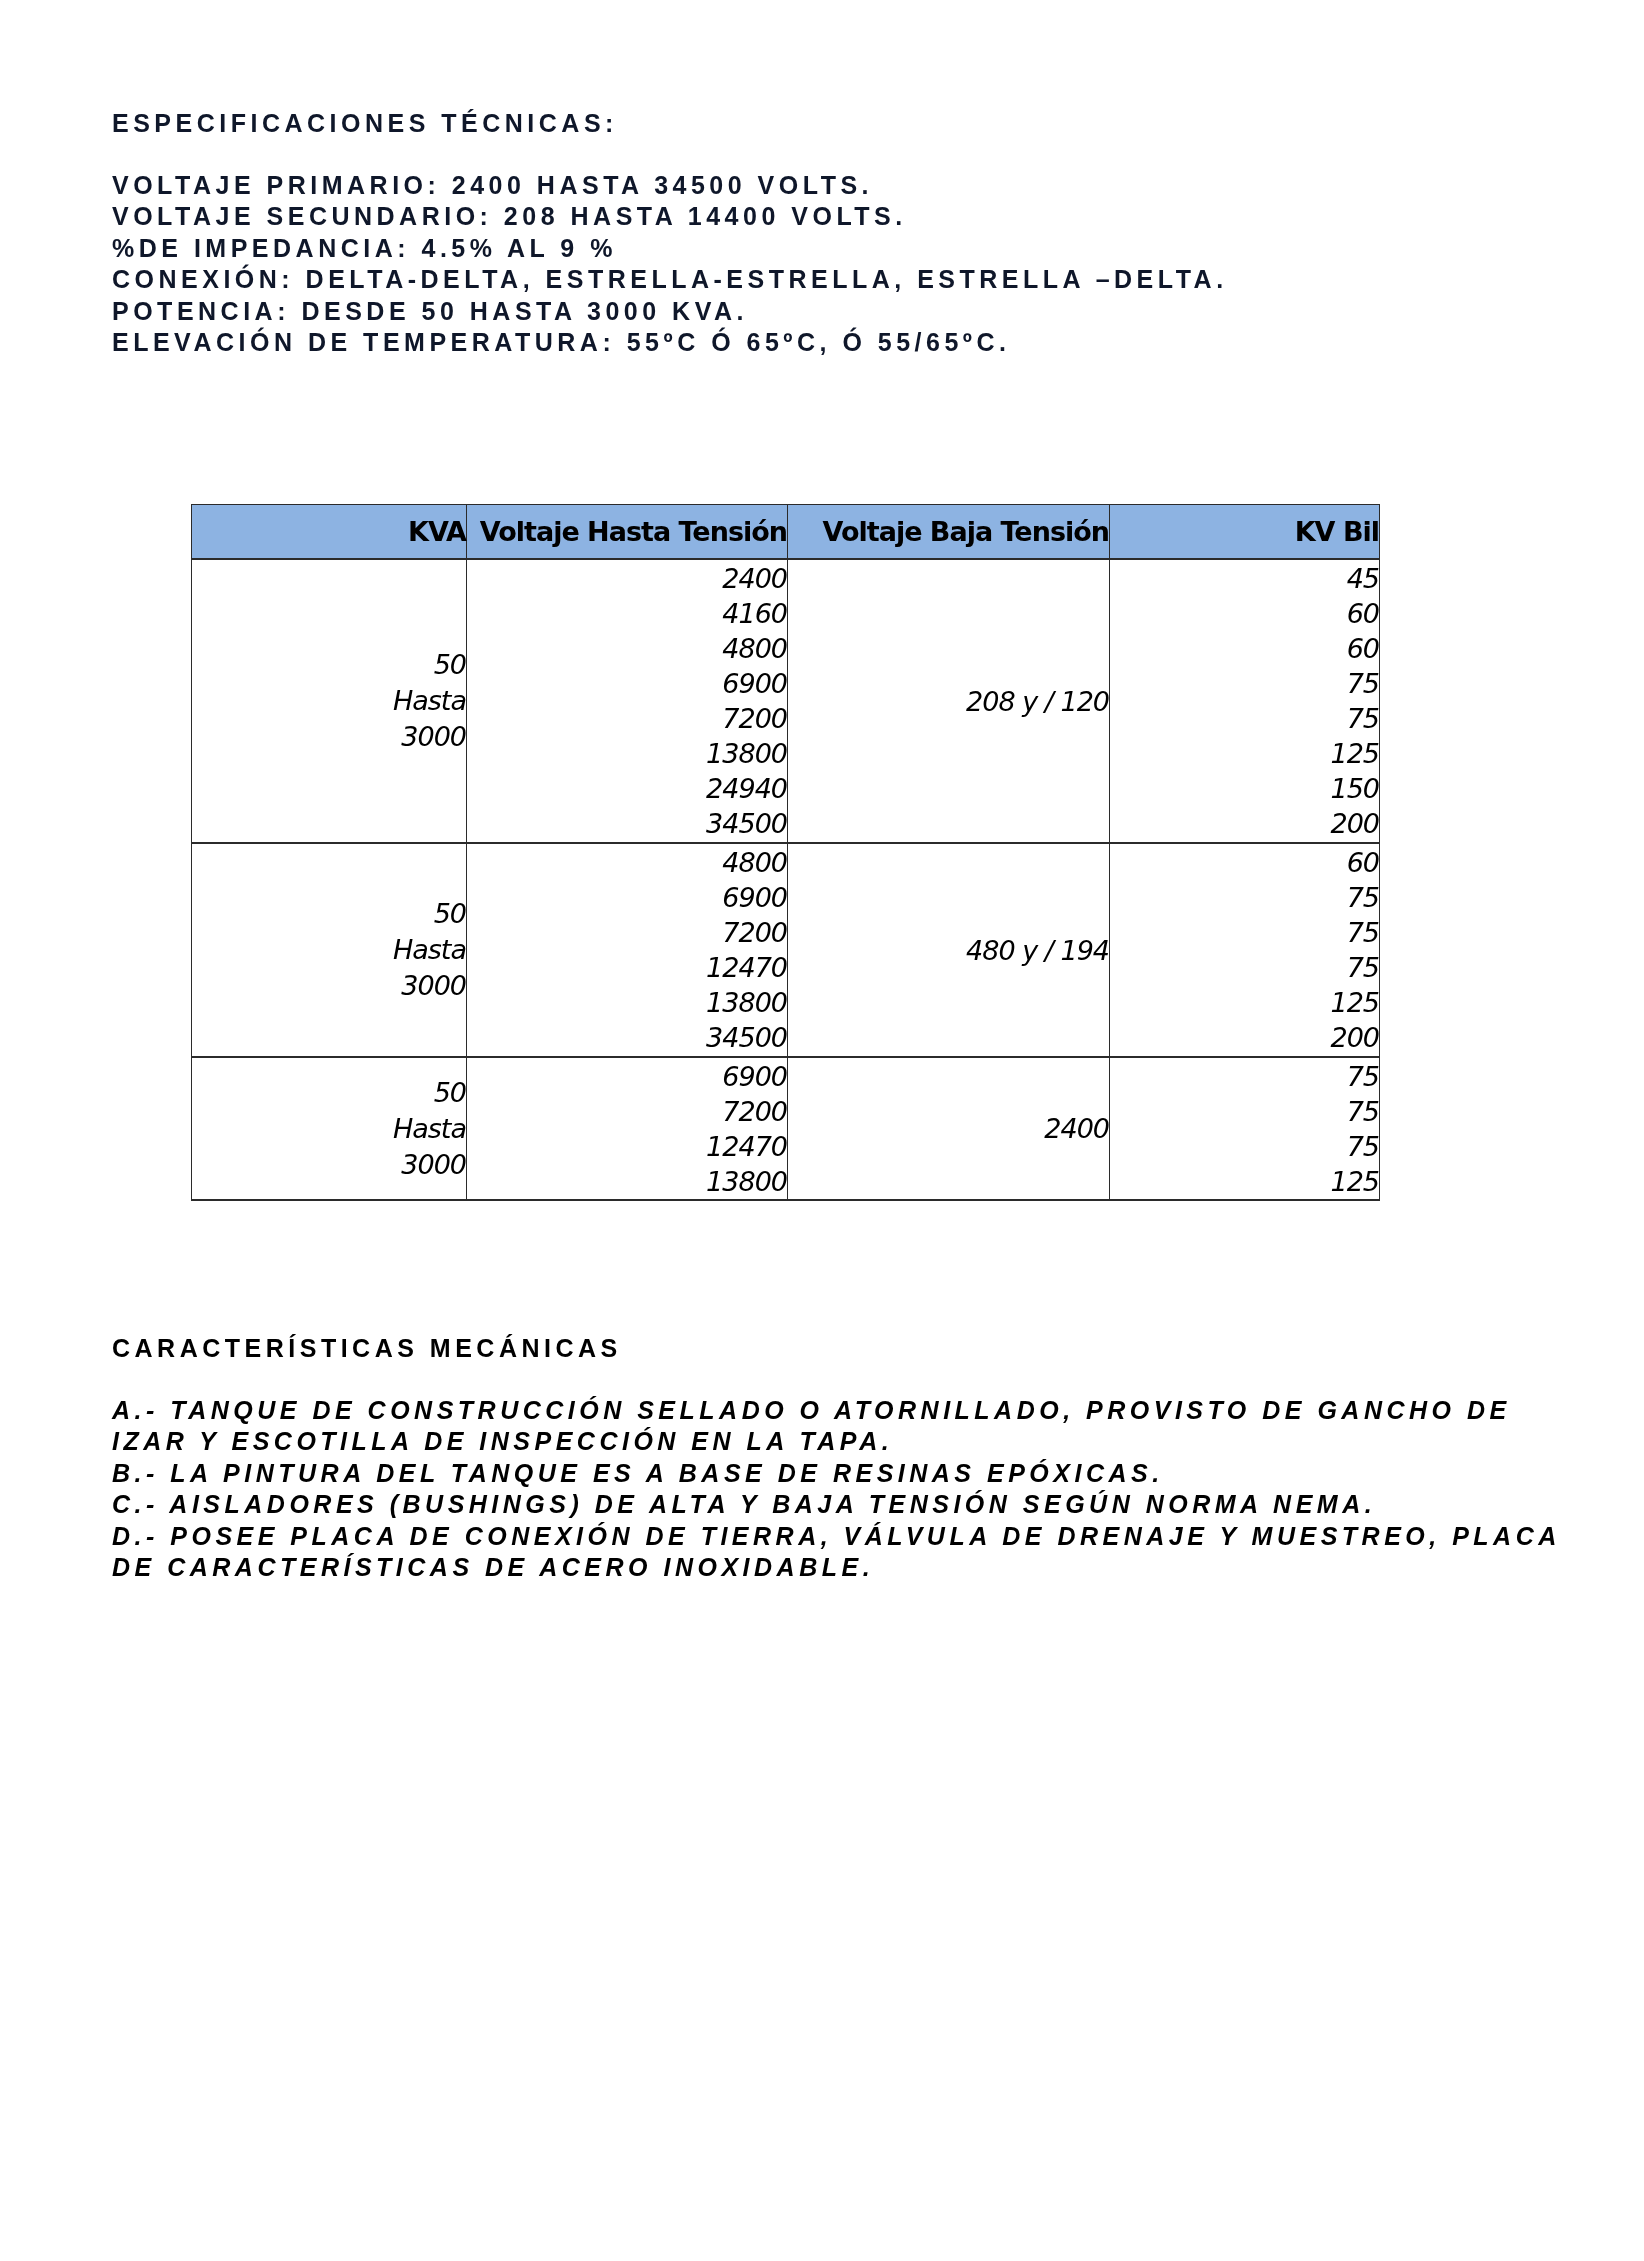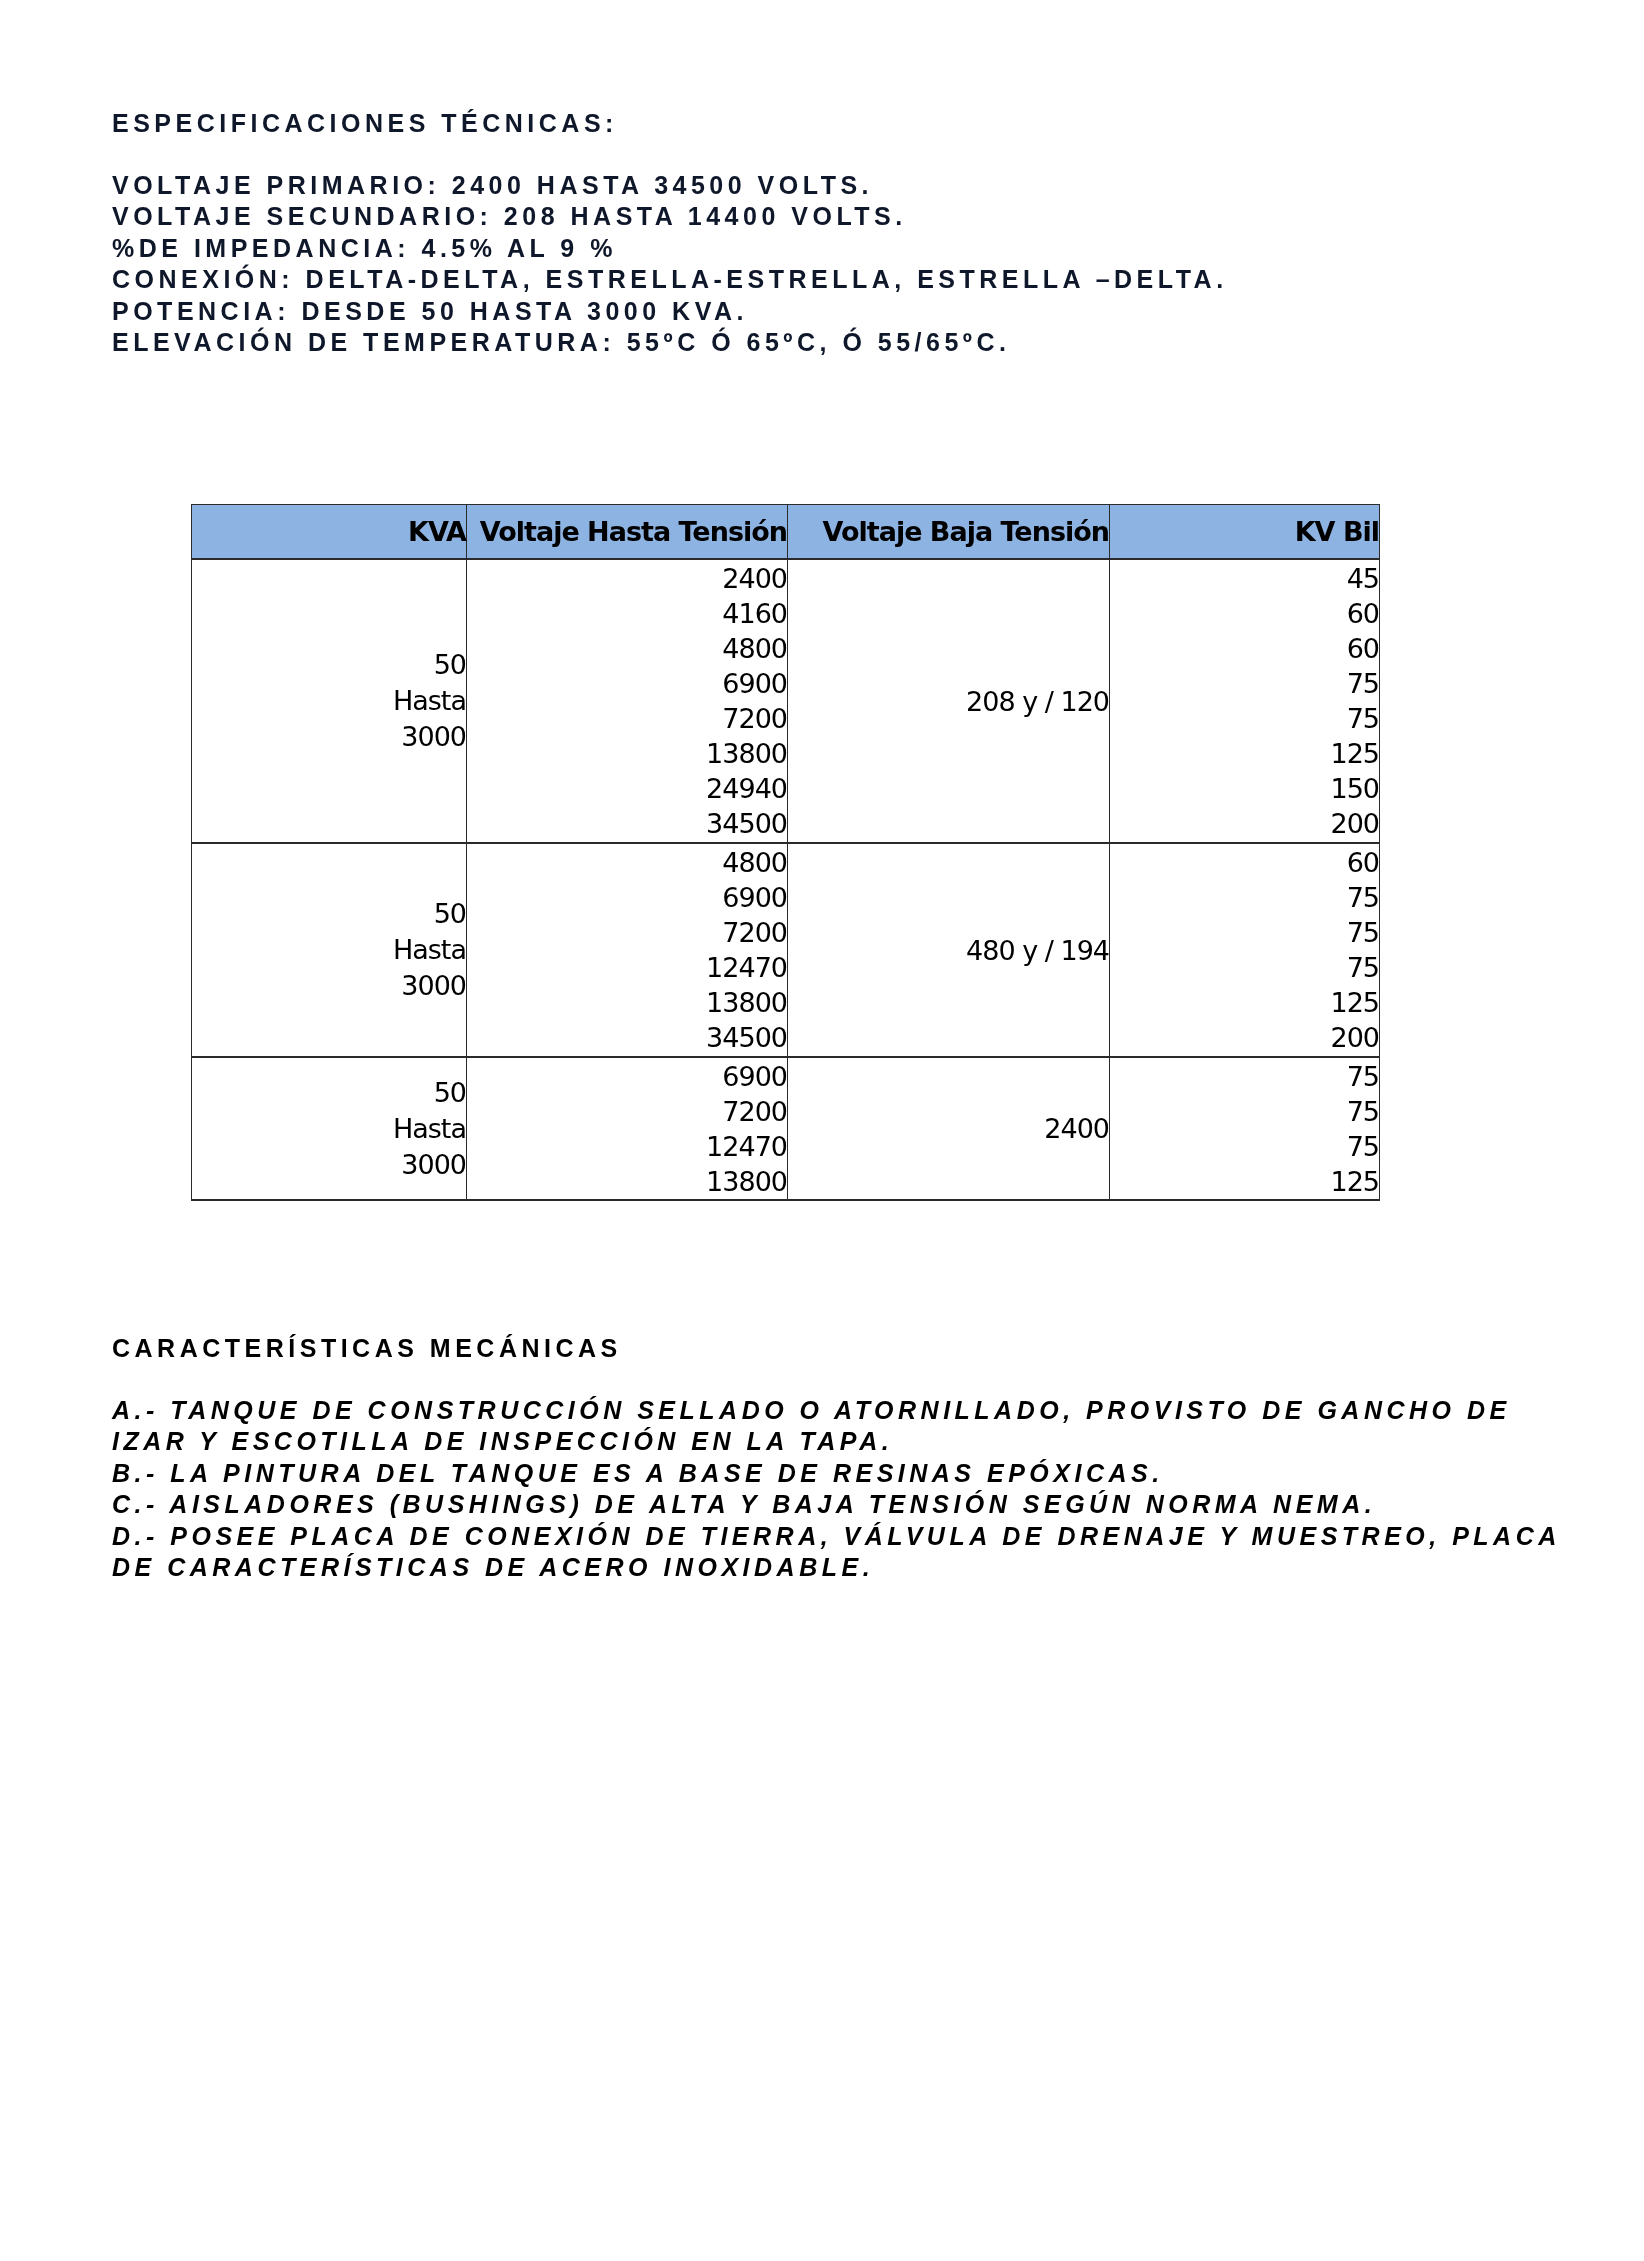--- a/index.html
+++ b/index.html
@@ -25,21 +25,21 @@
   table.specs th, table.specs td { border: 1.4px solid #2b2b2b; padding: 0; text-align: right; vertical-align: middle; }
   table.specs th {
     background: #8db3e2; height: 53px; font-weight: bold; font-size: 27px;
     letter-spacing: -1px;
     border-bottom: 2.1px solid #2b2b2b;
   }
   table.specs col.c1 { width: 275px; }
   table.specs col.c2 { width: 321px; }
   table.specs col.c3 { width: 322px; }
   table.specs col.c4 { width: 270px; }
-  table.specs td { font-size: 27px; letter-spacing: -1px; }
+  table.specs td { font-size: 27px; letter-spacing: -1px; font-style: italic; }
   table.specs td.list { padding: 1.4px 0 0 0; vertical-align: top; }
   table.specs td.list .v { height: 35px; line-height: 35px; }
   table.specs td.kva .v { height: 36px; line-height: 36px; }
   table.specs tr.grp td { border-bottom: 2.1px solid #2b2b2b; }
 
   .mech-block {
     position: absolute; left: 112px; top: 1333px;
     font-family: "Liberation Sans", sans-serif;
     font-weight: bold; color: #000;
     font-size: 25px; letter-spacing: 4.5px;

